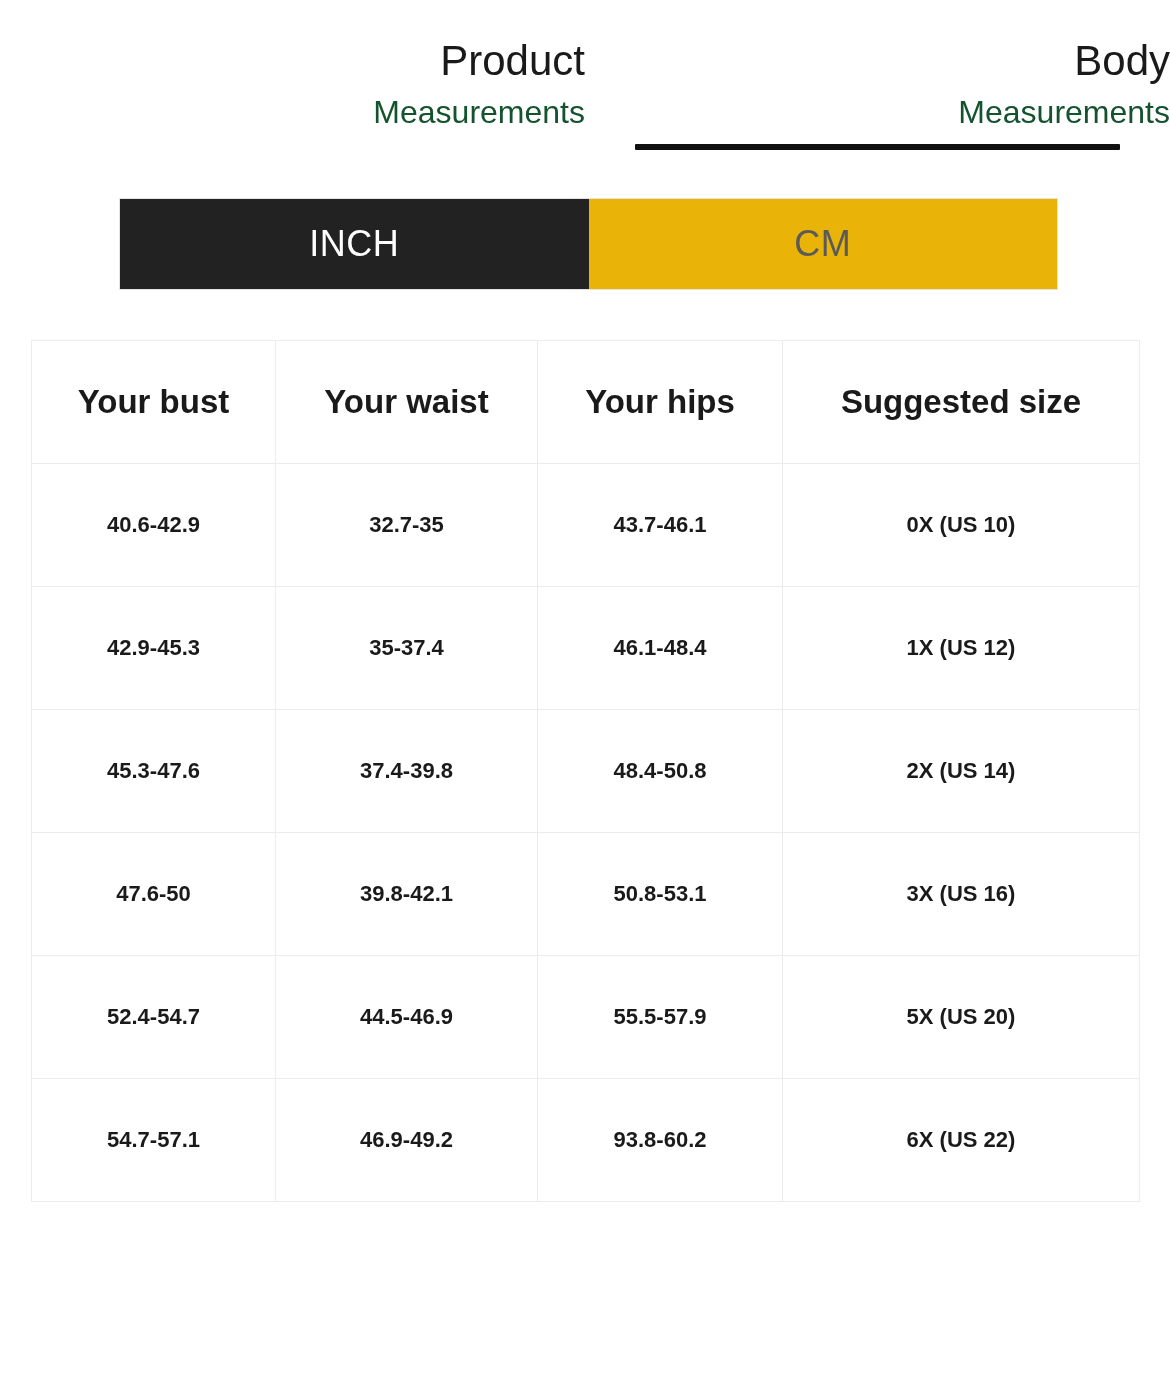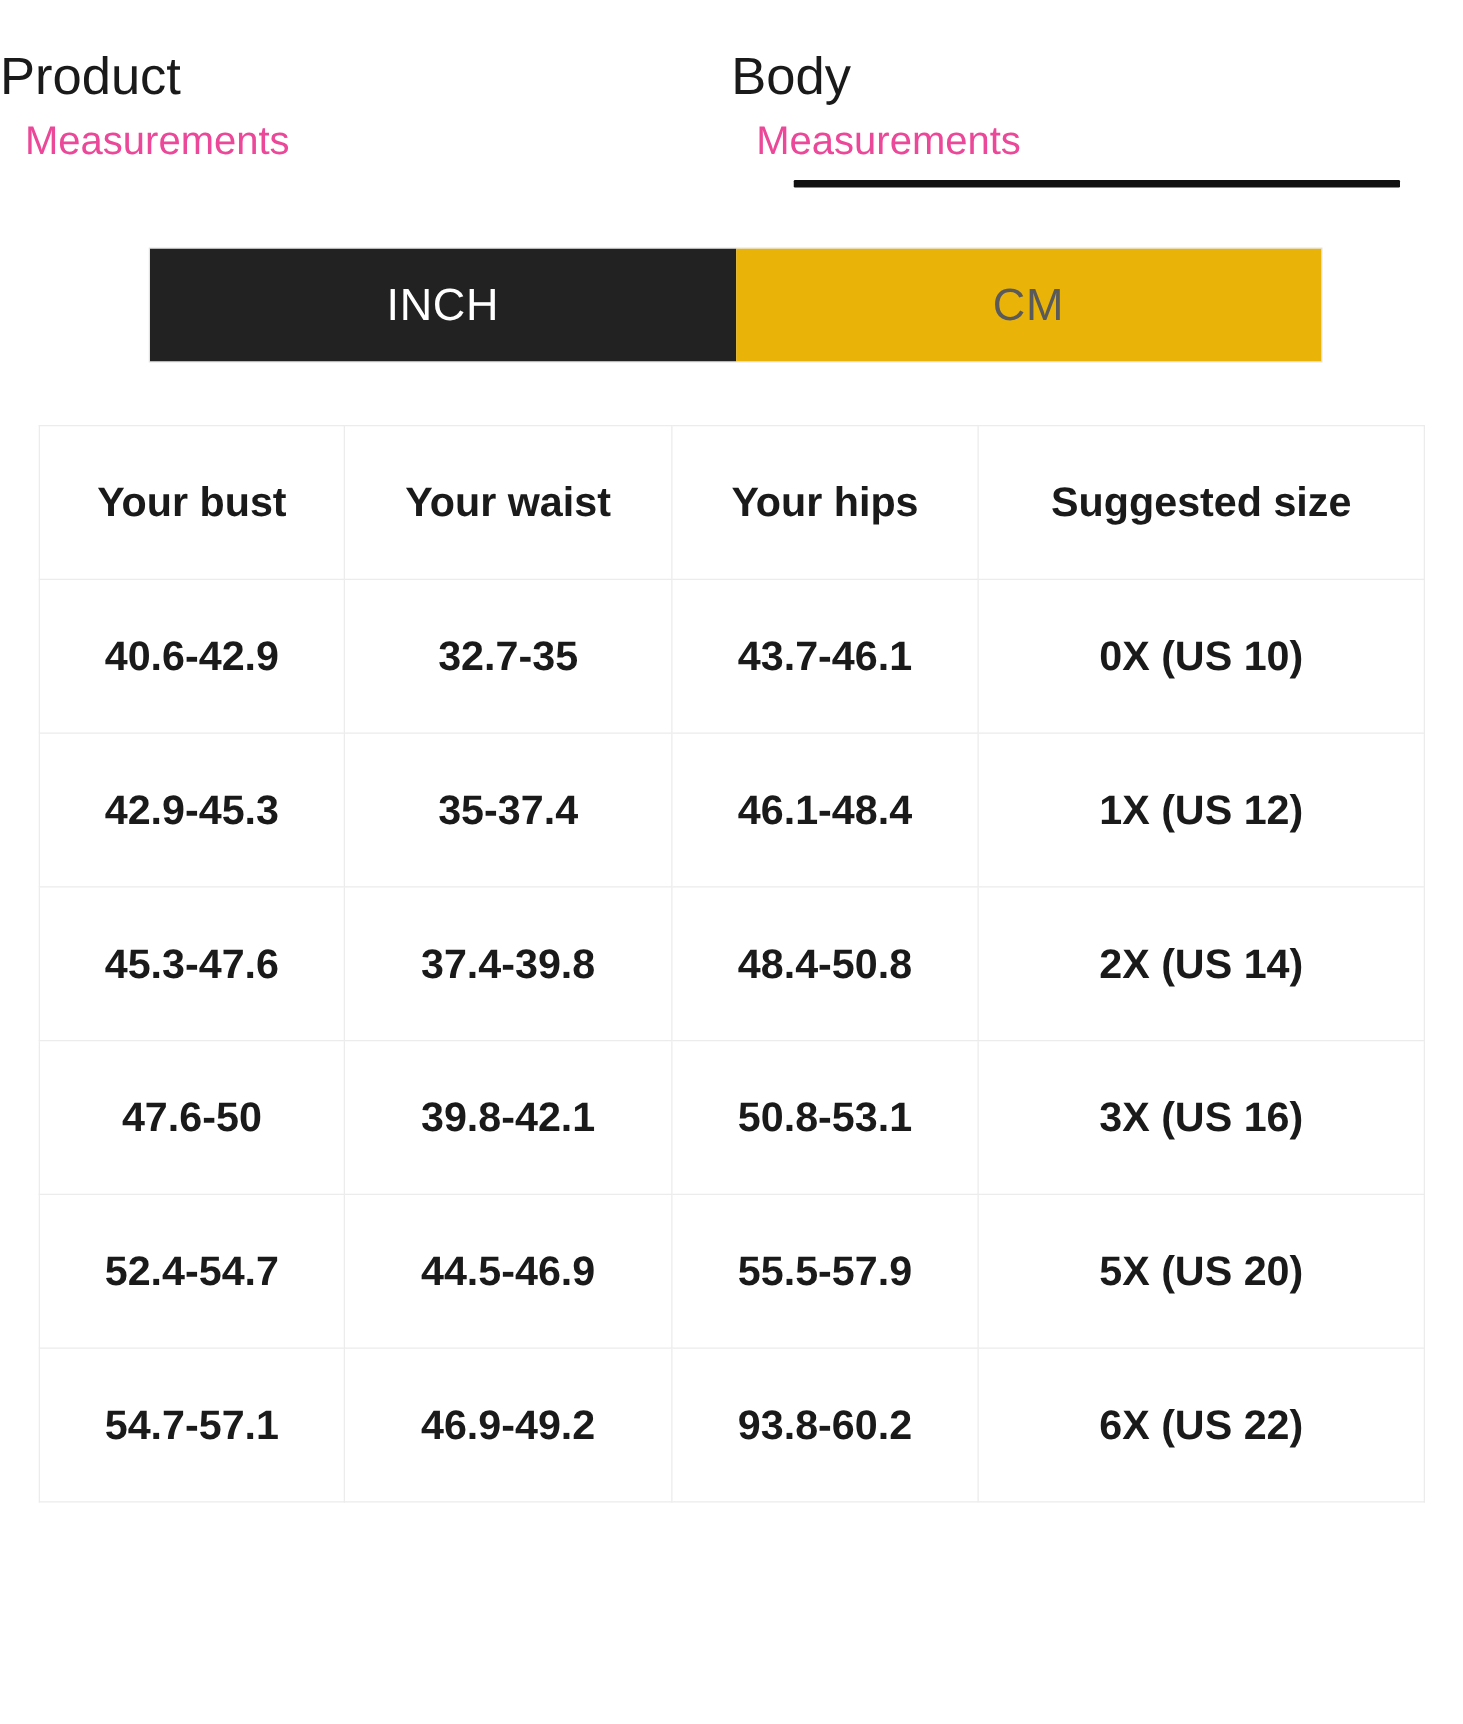--- a/index.html
+++ b/index.html
@@ -24,34 +24,34 @@
   }
 
   
   .tabs {
     display: flex;
     width: 100%;
     padding-top: 36px;
   }
   .tab {
     flex: 1 1 50%;
-    text-align: left;
+    text-align: right;
     padding-bottom: 18px;
     cursor: pointer;
   }
   .tab-main {
     font-size: 42px;
     line-height: 50px;
     color: #1a1a1a;
     font-weight: 400;
   }
   .tab-sub {
     font-size: 32px;
     line-height: 44px;
-    color: #ec4899;
+    color: #14532d;
     font-weight: 400;
     margin-top: 4px;
     padding-left: 20px;
   }
   .tab-underline {
     height: 6px;
     background: transparent;
     margin: 10px 50px 0 50px;
     border-radius: 1px;
   }
@@ -100,21 +100,21 @@
     text-align: center;
     font-weight: 700;
     color: #1a1a1a;
   }
   th {
     font-size: 33px;
     height: 123px;
     padding: 0 4px;
   }
   td {
-    font-size: 33px;
+    font-size: 22px;
     height: 123px;
     padding: 0 4px;
   }
   tbody tr:last-child td {
     border-bottom: 1px solid #ececec;
   }
 </style>
 </head>
 <body>
 

